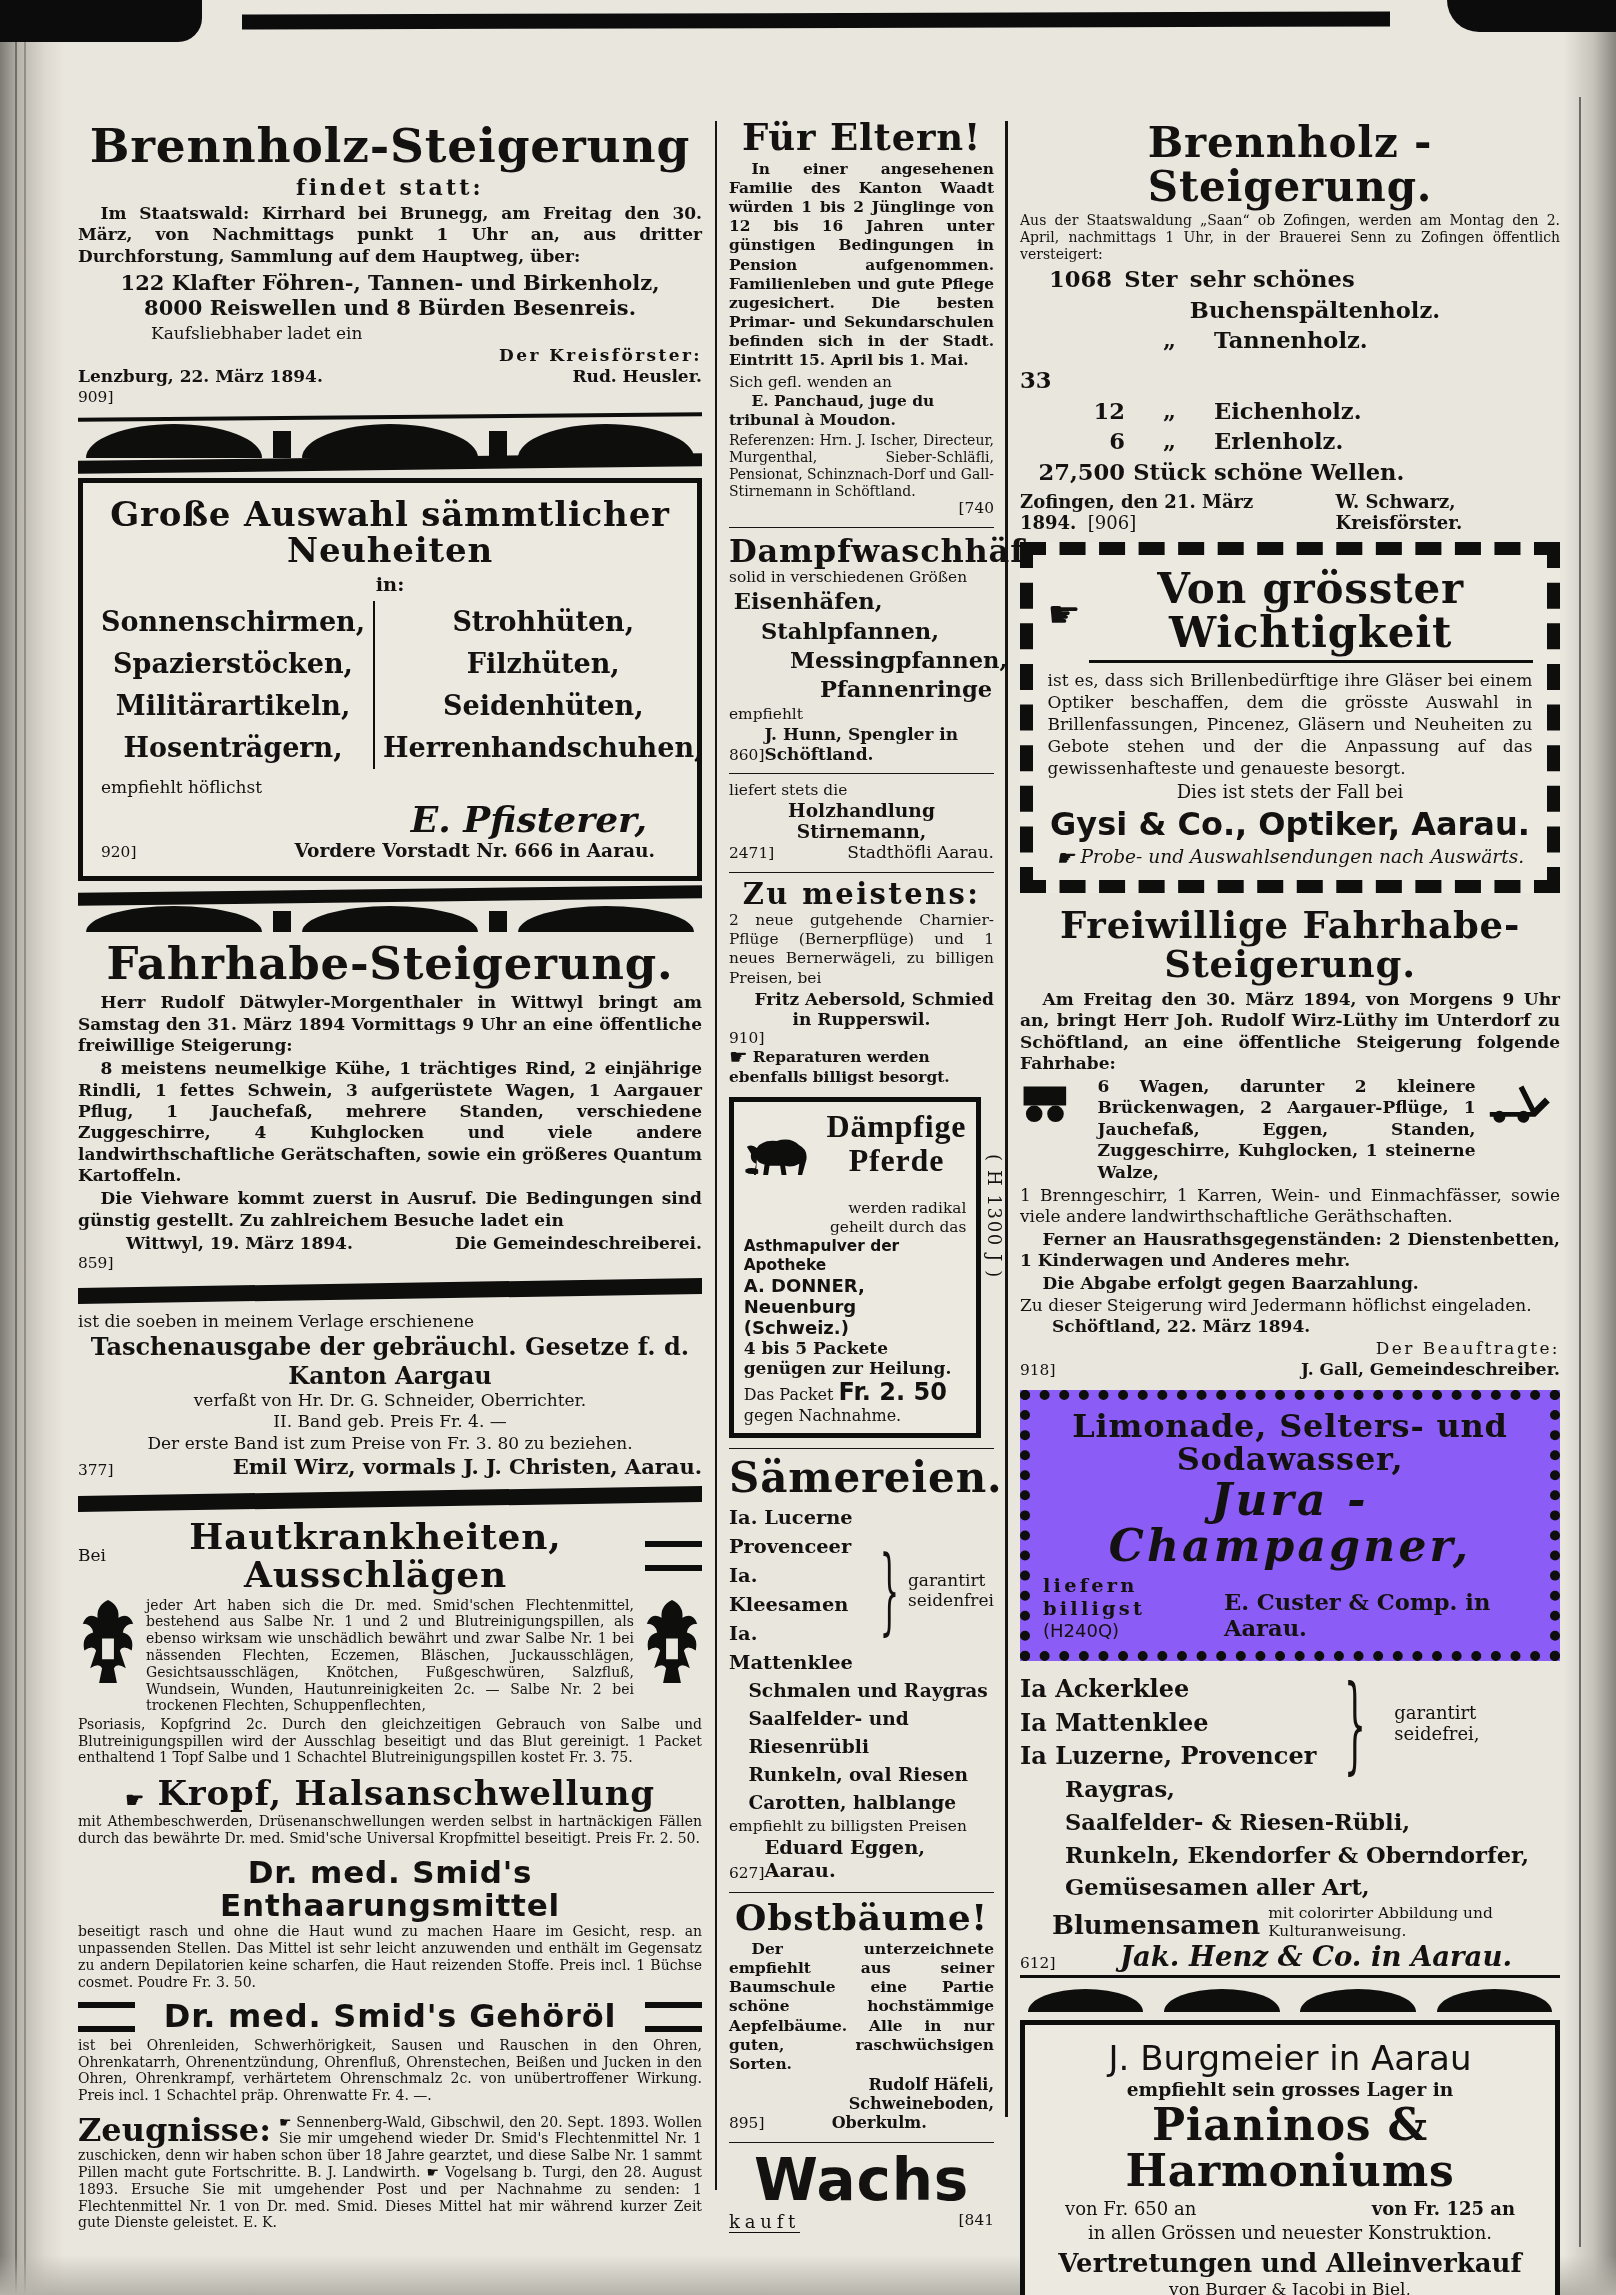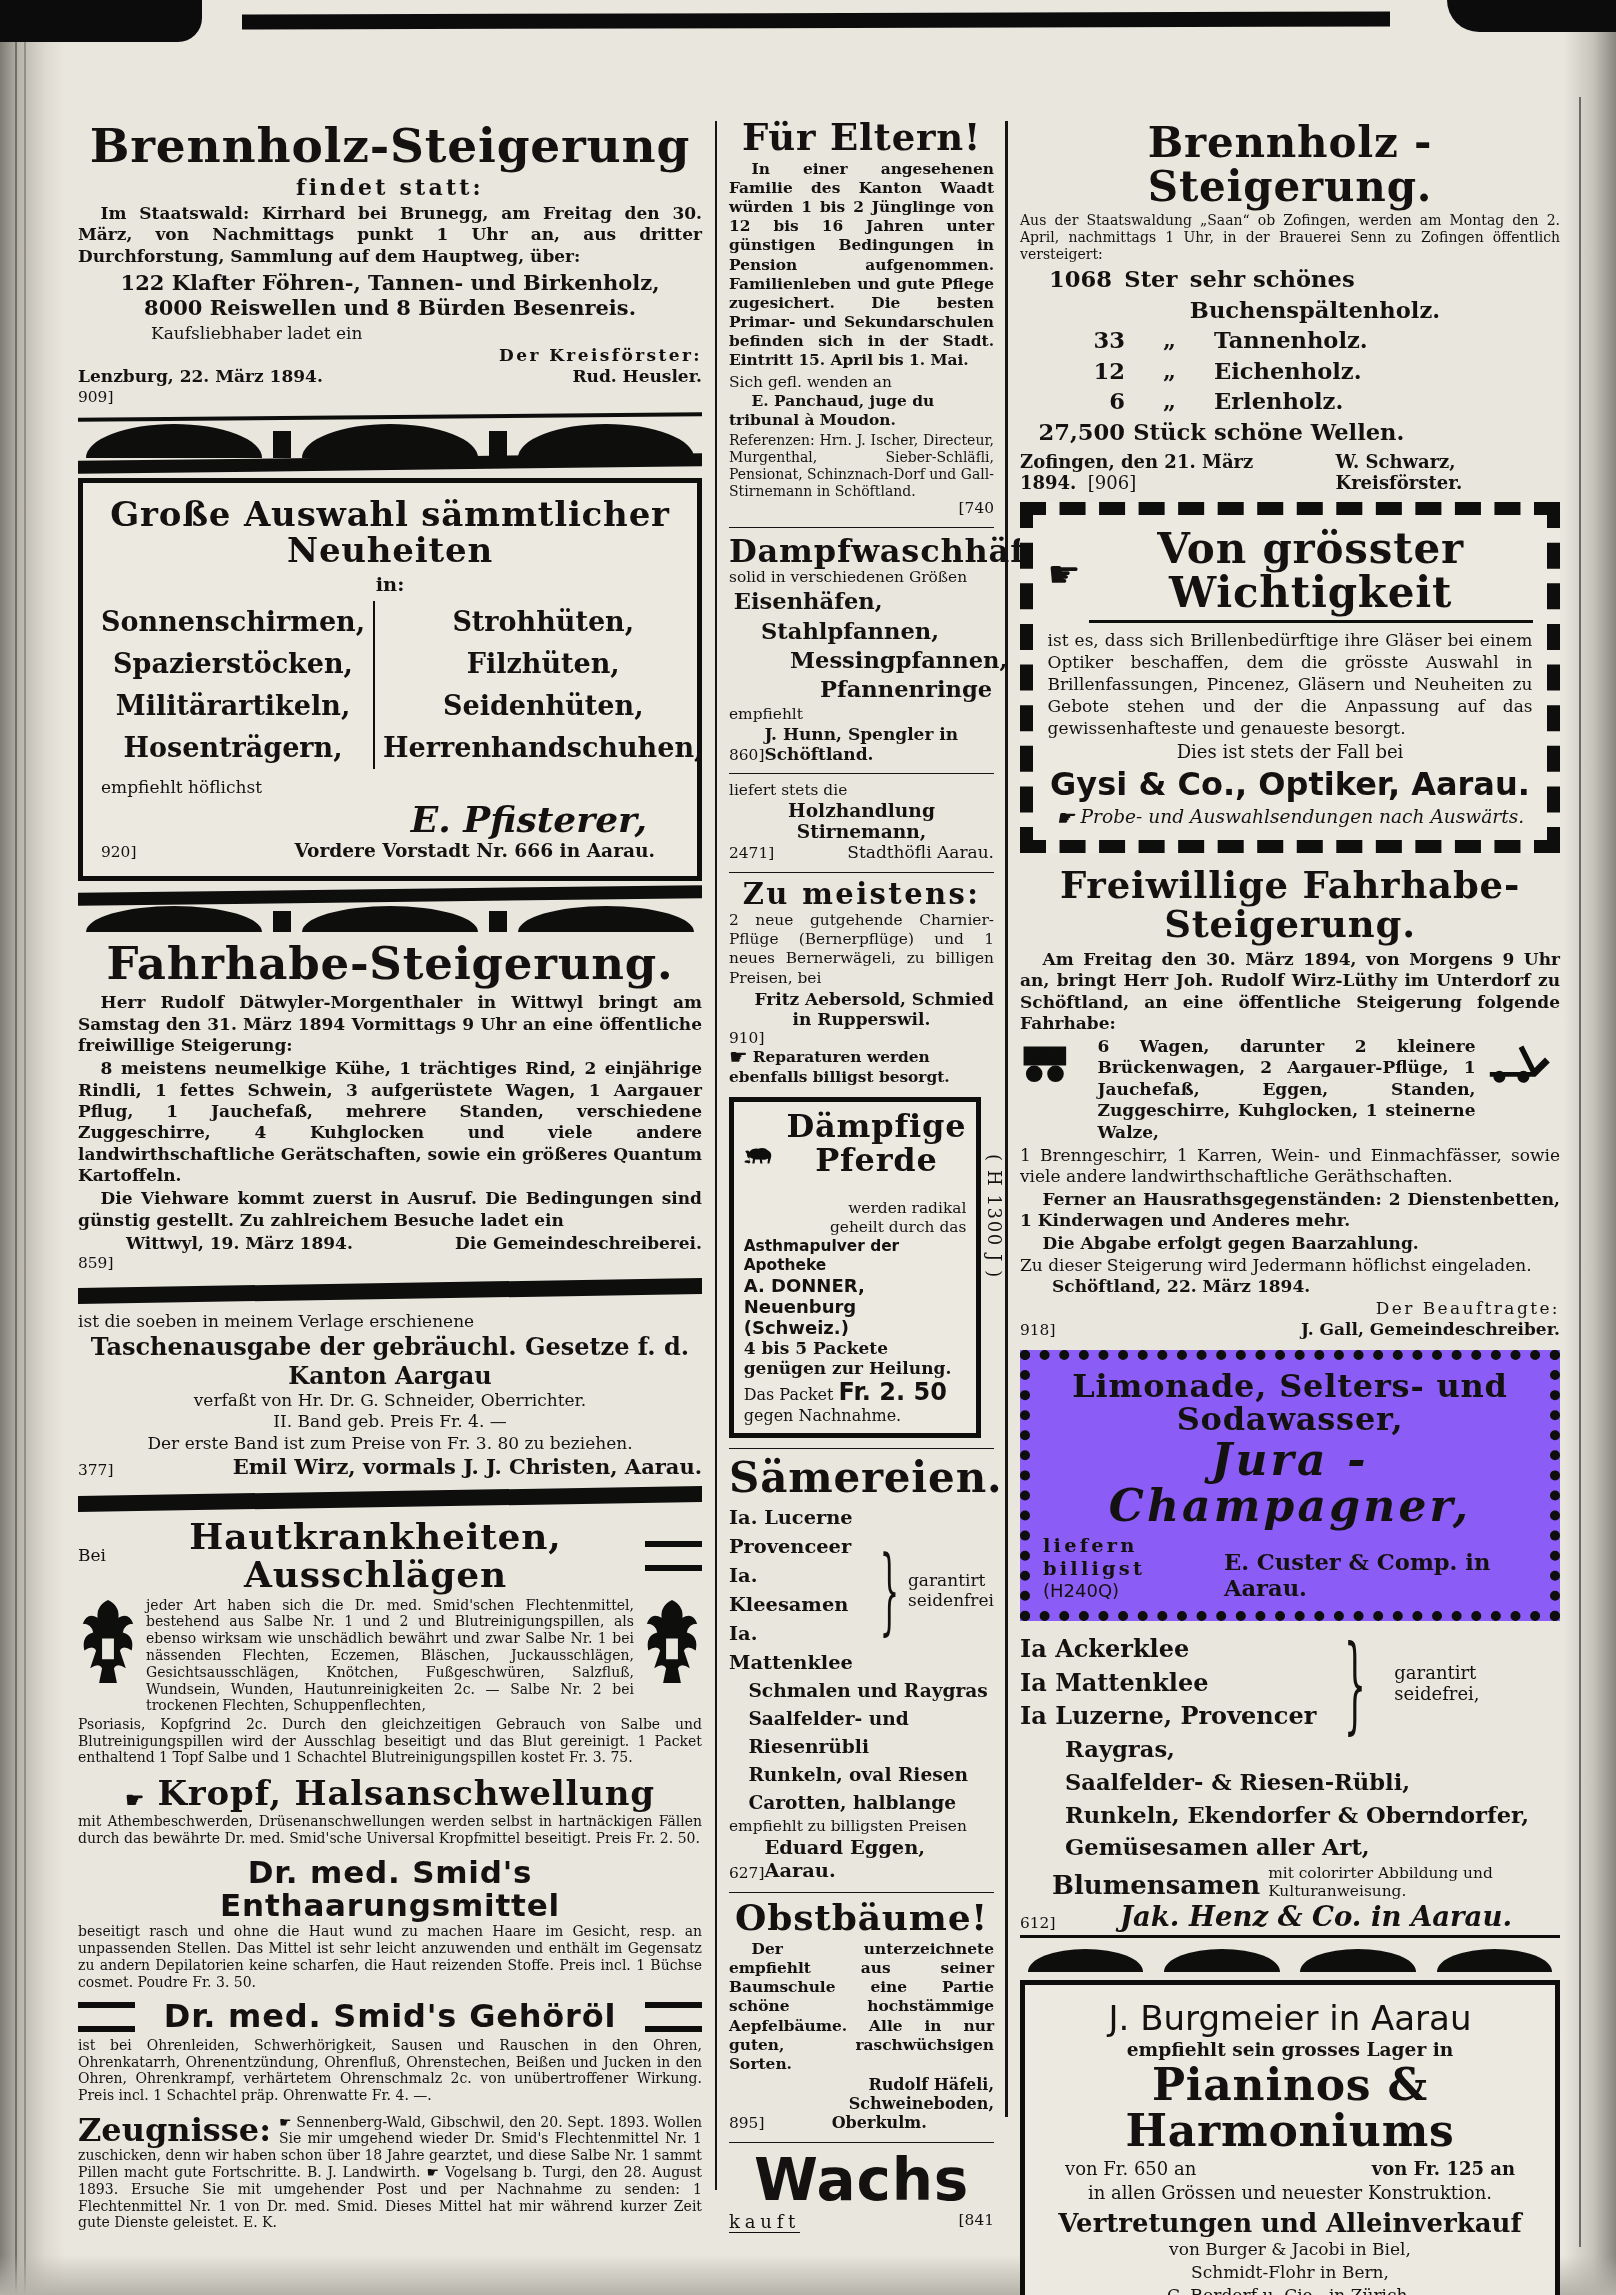--- a/index.html
+++ b/index.html
@@ -270,21 +270,21 @@
       <div class="h-big" style="font-size:29px;letter-spacing:2.4px;">Zu meistens:</div>
       <p class="body-m just" style="margin:1.6px 0;">2 neue gutgehende Charnier-Pflüge (Bernerpflüge) und 1 neues Bernerwägeli, zu billigen Preisen, bei</p>
       <div class="right-al b" style="font-size:17px;">Fritz Aebersold, Schmied</div>
       <div class="center b" style="font-size:17px;">in Rupperswil.</div>
       <div class="ref">910]</div>
       <div class="body-m"><span class="hand">☛</span> <span class="b">Reparaturen werden ebenfalls billigst besorgt.</span></div>
     </section>
 
     <section class="ad" style="margin-right:13px;">
       <div class="boxed" style="padding:8px 9.7px;">
-        <div style="display:flex;gap:12px;">
+        <div style="display:flex;gap:12px;font-family:Liberation Serif, serif;">
           <svg class="pict" width="121" height="89" viewBox="0 0 100 70">
             <path d="M14 64 L17 48 Q8 44 10 34 L4 24 Q12 20 18 26 Q26 14 46 16 Q66 10 78 22 Q90 28 88 42 L82 64 L76 64 L78 48 Q68 54 58 51 L60 64 L53 64 L51 51 L36 51 L34 64 L27 64 L29 49 Q20 47 18 42 L17 64 Z M2 56 Q10 52 20 56 L20 62 Q8 64 2 60 Z"></path>
           </svg>
           <div style="flex:1;text-align:center;">
             <div class="h-big" style="font-size:32px;">Dämpfige</div>
             <div class="h-big" style="font-size:32px;">Pferde</div>
           </div>
         </div>
         <div class="right-al body-m">werden radikal</div>
         <div class="right-al body-m">geheilt durch das</div>
@@ -357,21 +357,21 @@
     <section class="ad">
       <div class="h-big" style="font-size:42px;">Brennholz - Steigerung.</div>
       <p class="fine just" style="margin:3.2px 0 1.6px;">Aus der Staatswaldung „Saan“ ob Zofingen, werden am Montag den 2. April, nachmittags 1 Uhr, in der Brauerei Senn zu Zofingen öffentlich versteigert:</p>
       <div class="b" style="font-size:22.6px;line-height:1.35;">
         <div style="display:flex;">
             <span style="width:105px;text-align:right;">1068</span>
             <span style="width:89px;text-align:center;">Ster</span>
             <span>sehr schönes Buchenspältenholz.</span>
           </div>
         <div style="display:flex;">
-            <span style="width:105px;text-align:right;">33</span>
+            <span style="width:105px;text-align:left;margin-top:40px;">33</span>
             <span style="width:89px;text-align:center;">„</span>
             <span>Tannenholz.</span>
           </div>
         <div style="display:flex;">
             <span style="width:105px;text-align:right;">12</span>
             <span style="width:89px;text-align:center;">„</span>
             <span>Eichenholz.</span>
           </div>
         <div style="display:flex;">
             <span style="width:105px;text-align:right;">6</span>

